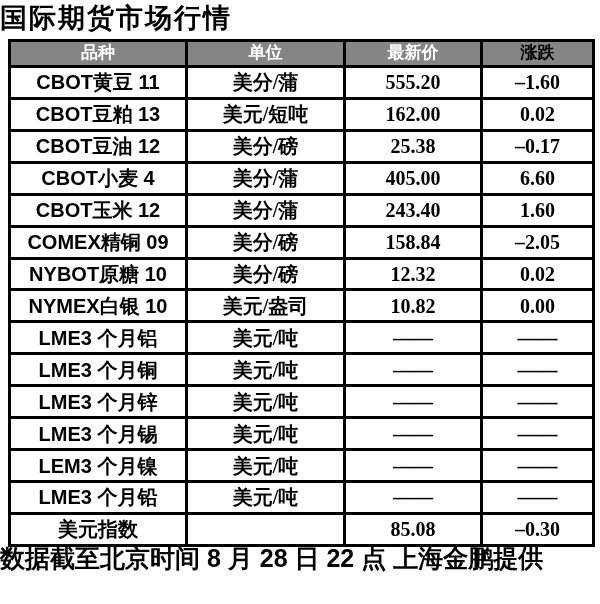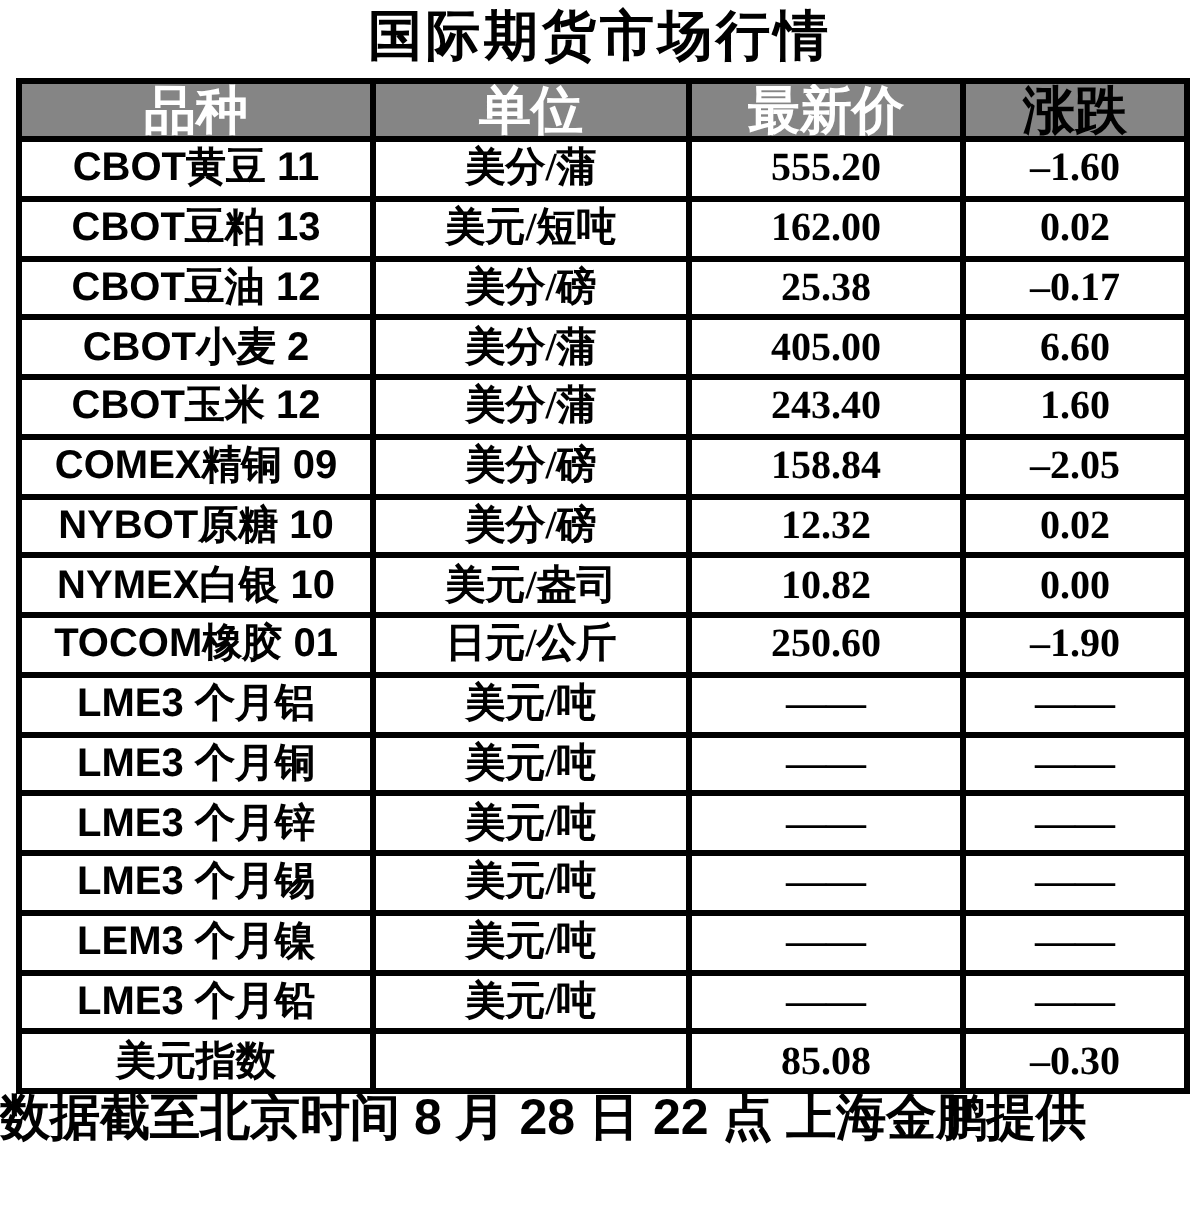--- a/index.html
+++ b/index.html
@@ -16,21 +16,21 @@
     width: 600px;
     height: 604px;
     background: #ffffff;
     overflow: hidden;
   }
   .title {
     position: absolute;
     top: 0px;
     left: 0;
     width: 600px;
-    text-align: center;
+    text-align: left;
     font-family: Liberation Serif, serif;
     font-size: 27px;
     font-weight: 900;
     letter-spacing: 2px;
     color: #000000;
     white-space: nowrap;
   }
   table.quotes {
     position: absolute;
     top: 39px;
@@ -50,22 +50,22 @@
     font-size: 20px;
     line-height: 1;
     overflow: hidden;
     white-space: nowrap;
   }
   table.quotes thead tr {
     height: 26px;
     background: var(--header-bg, #858585);
   }
   table.quotes th {
-    font-family: Liberation Sans, sans-serif;
-    font-size: 26px;
+    font-family: Liberation Mono, monospace;
+    font-size: 17px;
     color: var(--header-text-light, #fff);
   }
   table.quotes th.dark {
     color: var(--header-text-dark, #000);
   }
   col.c1 { width: 177px; }
   col.c2 { width: 158px; }
   col.c3 { width: 137px; }
   col.c4 { width: 112px; }
   td.variety {
@@ -127,21 +127,21 @@
   </tr>
 
   <tr>
     <td class="variety">CBOT豆油 12</td>
     <td class="unit">美分/磅</td>
     <td class="num">25.38</td>
     <td class="num">–0.17</td>
   </tr>
 
   <tr>
-    <td class="variety">CBOT小麦 2</td>
+    <td class="variety">CBOT小麦 4</td>
     <td class="unit">美分/蒲</td>
     <td class="num">405.00</td>
     <td class="num">6.60</td>
   </tr>
 
   <tr>
     <td class="variety">CBOT玉米 12</td>
     <td class="unit">美分/蒲</td>
     <td class="num">243.40</td>
     <td class="num">1.60</td>
@@ -162,26 +162,20 @@
     <td class="num">0.02</td>
   </tr>
 
   <tr>
     <td class="variety">NYMEX白银 10</td>
     <td class="unit">美元/盎司</td>
     <td class="num">10.82</td>
     <td class="num">0.00</td>
   </tr>
 
-  <tr>
-    <td class="variety">TOCOM橡胶 01</td>
-    <td class="unit">日元/公斤</td>
-    <td class="num">250.60</td>
-    <td class="num">–1.90</td>
-  </tr>
 
   <tr>
     <td class="variety">LME3 个月铝</td>
     <td class="unit">美元/吨</td>
     <td class="num">——</td>
     <td class="num">——</td>
   </tr>
 
   <tr>
     <td class="variety">LME3 个月铜</td>

